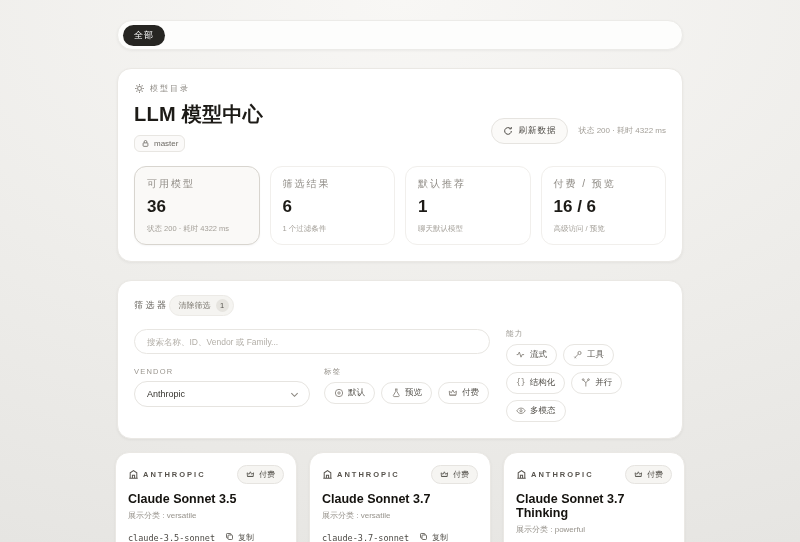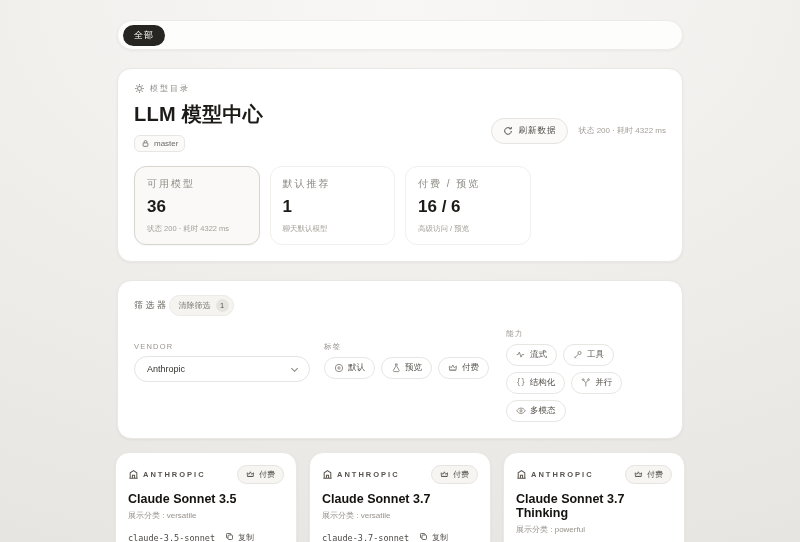--- a/index.html
+++ b/index.html
@@ -204,20 +204,25 @@
       </div>
     </div>
 
     <div class="stats">
       <div class="stat featured">
         <div class="stat-label">可用模型</div>
         <div class="stat-value">36</div>
         <div class="stat-sub">状态 200 · 耗时 4322 ms</div>
       </div>
       <div class="stat">
+        <div class="stat-label">筛选结果</div>
+        <div class="stat-value">6</div>
+        <div class="stat-sub">1 个过滤条件</div>
+      </div>
+      <div class="stat">
         <div class="stat-label">默认推荐</div>
         <div class="stat-value">1</div>
         <div class="stat-sub">聊天默认模型</div>
       </div>
       <div class="stat">
         <div class="stat-label">付费 / 预览</div>
         <div class="stat-value">16 / 6</div>
         <div class="stat-sub">高级访问 / 预览</div>
       </div>
     </div>
@@ -226,20 +231,21 @@
   <div class="panel filter-panel">
     <div class="filter-head">
       <div class="filter-title">筛选器</div>
       <div class="clear-chip">
         <span>清除筛选</span>
         <span class="clear-count">1</span>
       </div>
     </div>
     <div class="filter-body">
       <div class="filter-left">
+        <input class="search-input" type="text" placeholder="搜索名称、ID、Vendor 或 Family..." style="">
         <div class="vt-row">
           <div>
             <div class="small-label">VENDOR</div>
             <div class="vendor-select">
               <span>Anthropic</span>
               <svg width="9" height="9" viewBox="0 0 10 10" fill="none" stroke="#8a867f" stroke-width="1.2">
                   <use href="#i-chevron-down"></use>
                 </svg>
             </div>
           </div>

